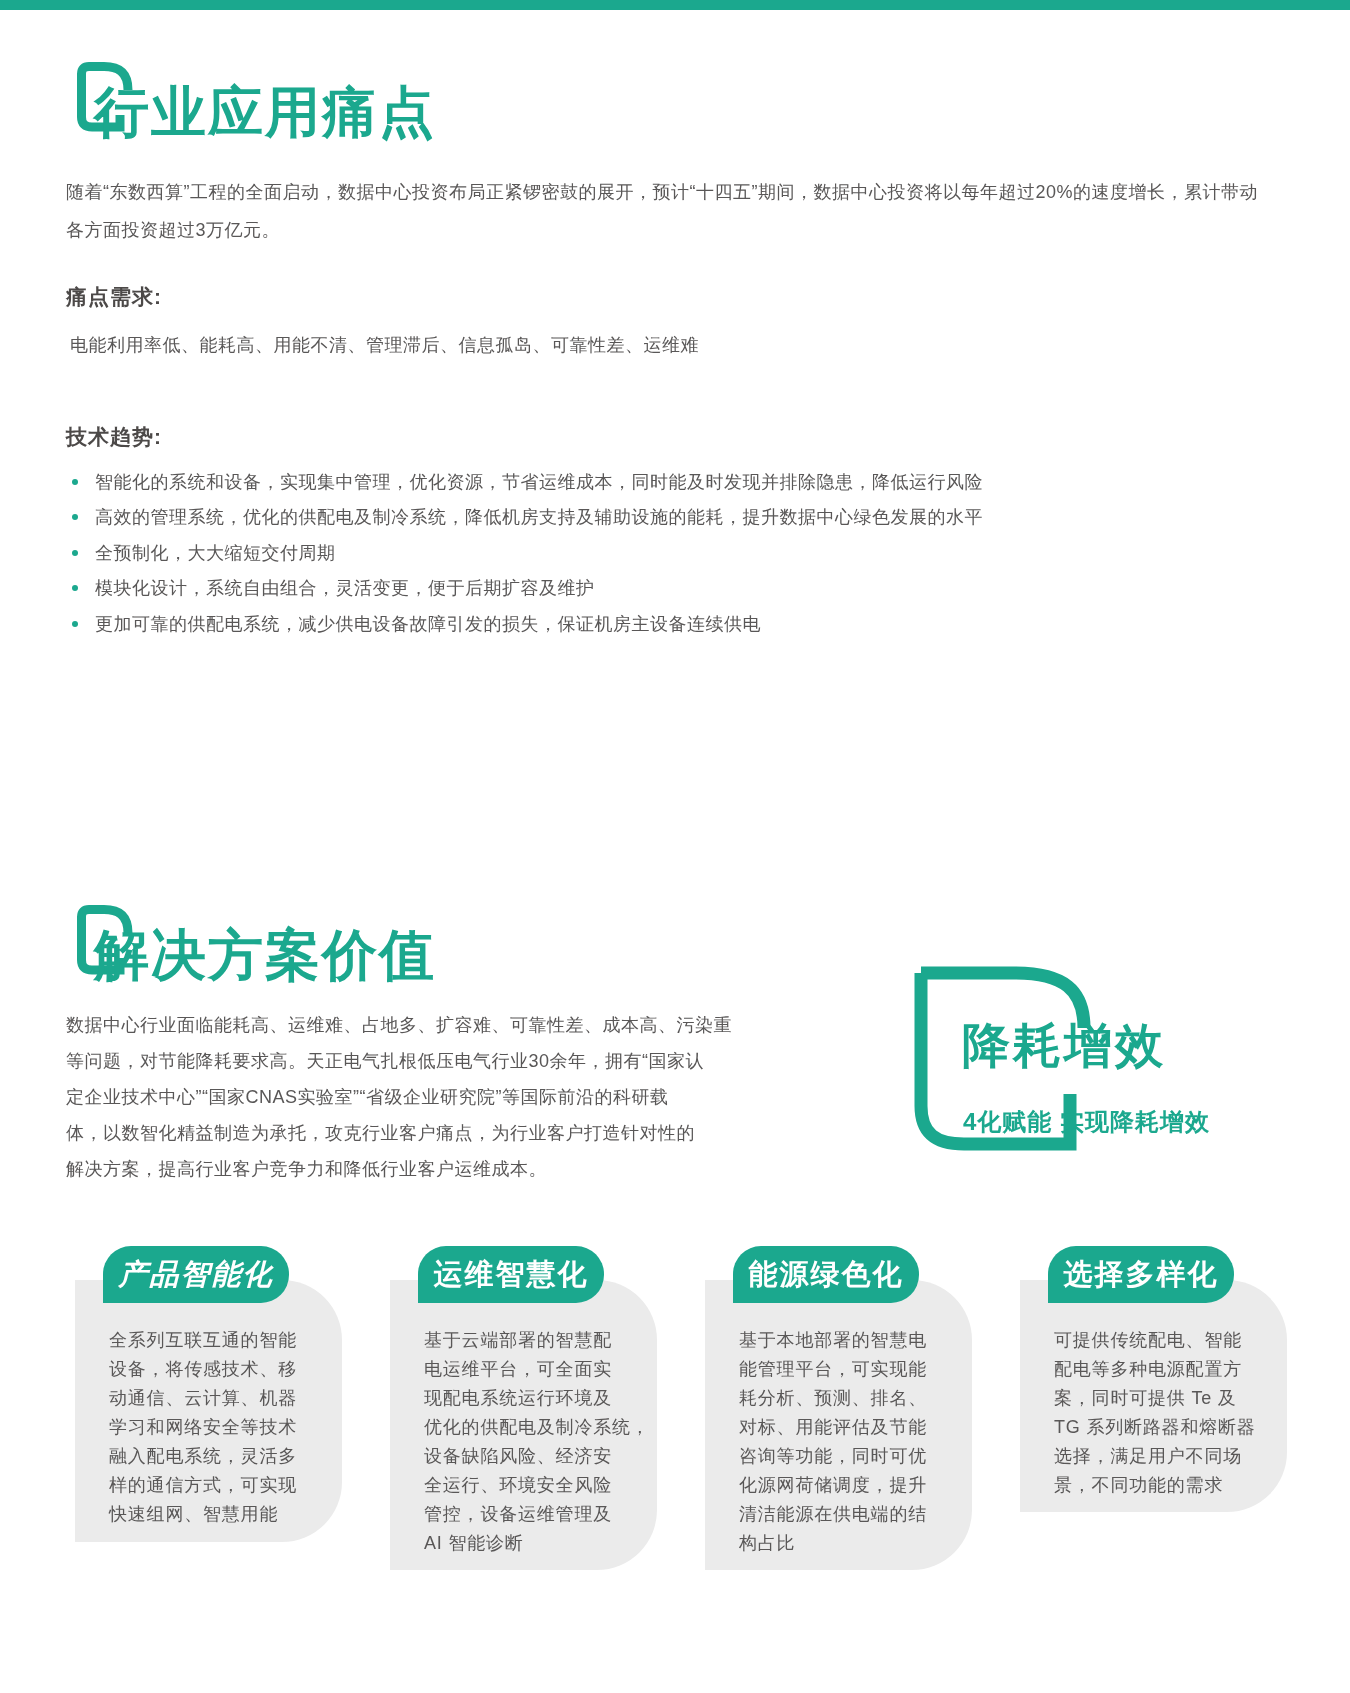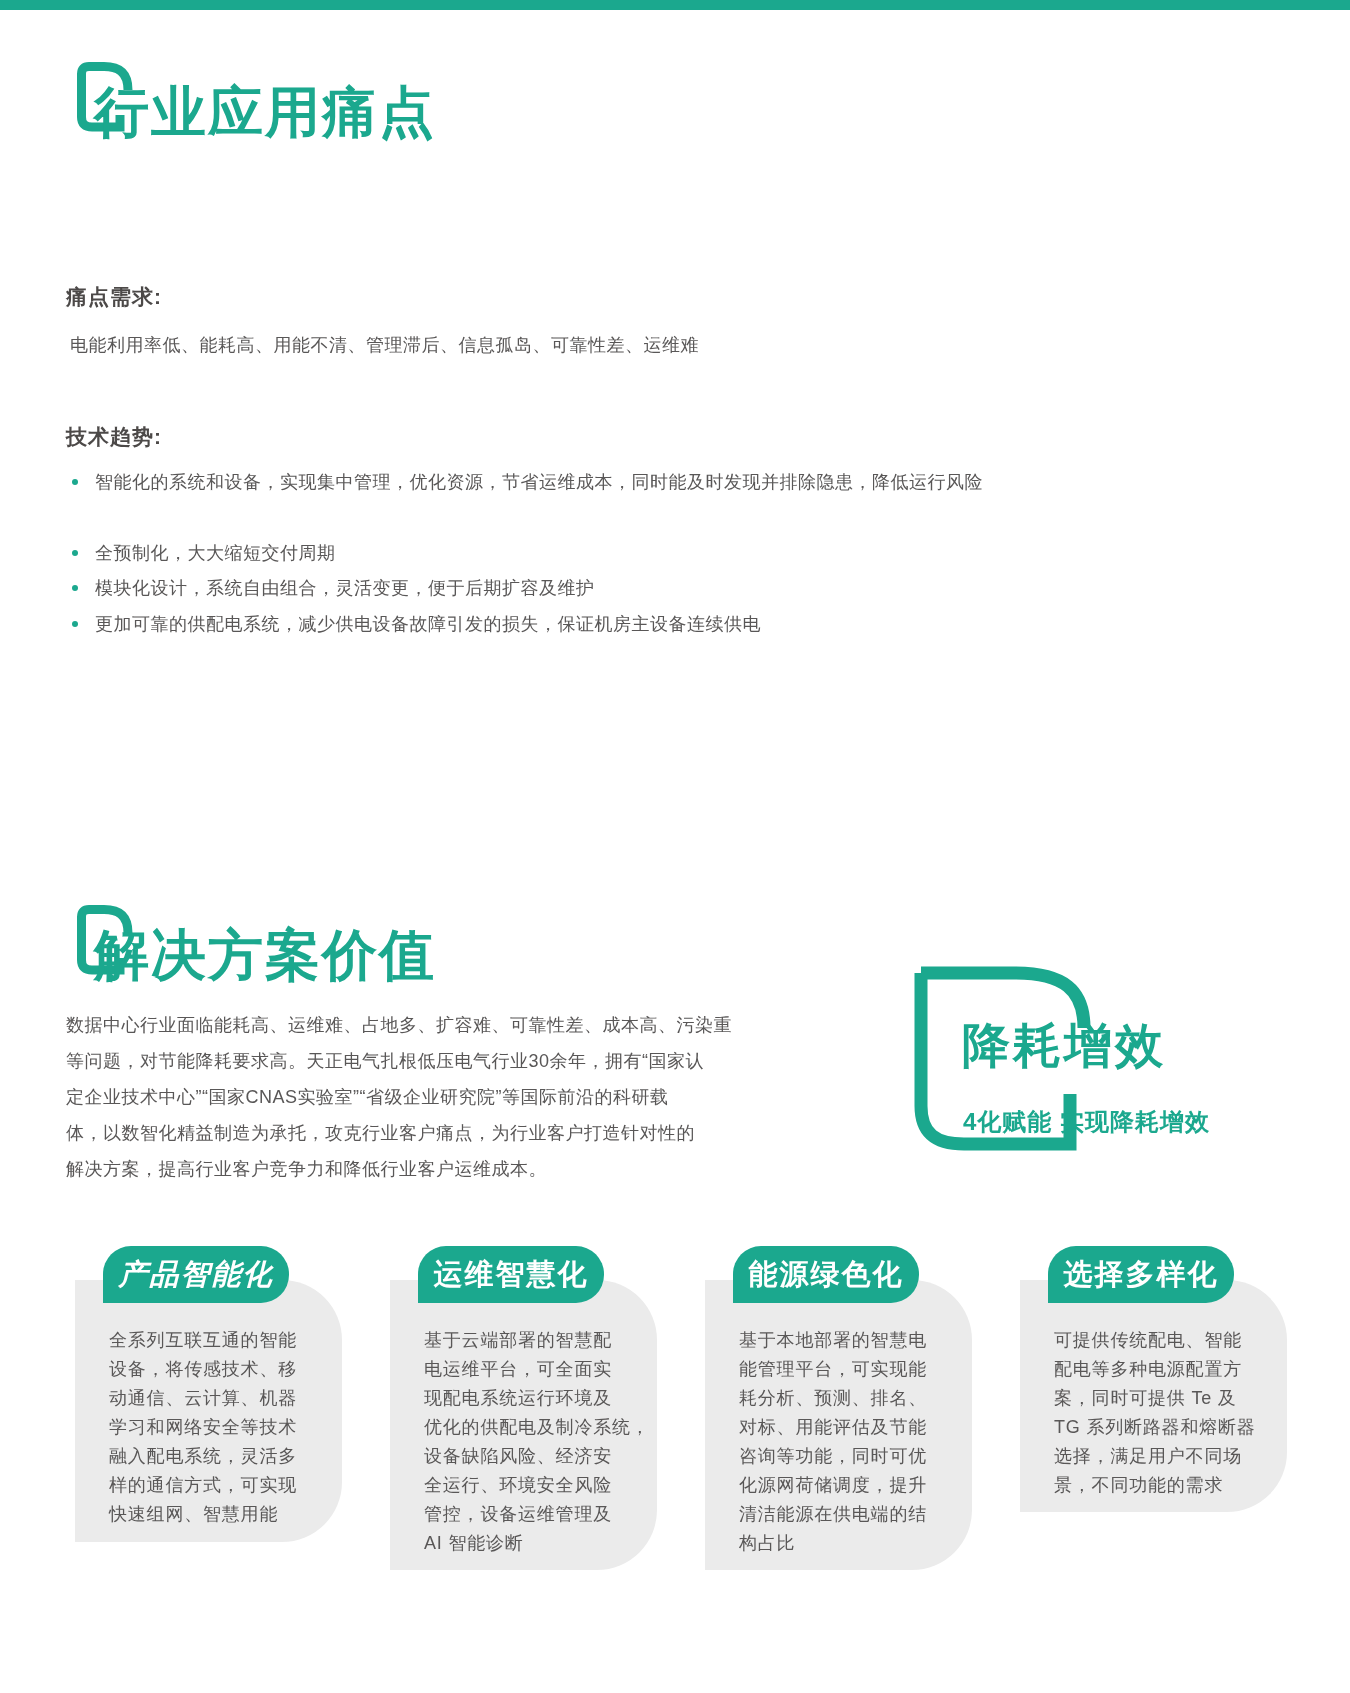--- a/index.html
+++ b/index.html
@@ -52,29 +52,35 @@
 
   <div class="abs topbar"></div>
 
   <div class="abs" style="left:75px;top:60px;">
     <svg width="58" height="74" viewBox="0 0 58 74">
       <path d="M53,30 C53,11 42,6.5 29,6.5 L14,6.5 Q6.5,6.5 6.5,14 L6.5,57 Q6.5,67 17,67 L45,67 L45,55" fill="none" stroke="#1BA88E" stroke-width="9"></path>
     </svg>
   </div>
   <div class="abs section-title" style="left:94px;top:76px;">行业应用痛点</div>
 
+  <div class="abs body-text multiline" style="left:66px;top:173px;width:1230px;">随着“东数西算”工程的全面启动，数据中心投资布局正紧锣密鼓的展开，预计“十四五”期间，数据中心投资将以每年超过20%的速度增长，累计带动
+各方面投资超过3万亿元。</div>
 
   <div class="abs sub-heading" style="left:66px;top:283px;">痛点需求:</div>
   <div class="abs body-text" style="left:70px;top:333px;">电能利用率低、能耗高、用能不清、管理滞后、信息孤岛、可靠性差、运维难</div>
 
   <div class="abs sub-heading" style="left:66px;top:423px;">技术趋势:</div>
 
   <div class="abs bullet-row" style="left:72px;top:471px;">
     <span class="bullet-dot"></span>
     <span class="body-text">智能化的系统和设备，实现集中管理，优化资源，节省运维成本，同时能及时发现并排除隐患，降低运行风险</span>
+  </div>
+  <div class="abs bullet-row" style="left:72px;top:506px;">
+    <span class="bullet-dot"></span>
+    <span class="body-text">高效的管理系统，优化的供配电及制冷系统，降低机房支持及辅助设施的能耗，提升数据中心绿色发展的水平</span>
   </div>
   <div class="abs bullet-row" style="left:72px;top:542px;">
     <span class="bullet-dot"></span>
     <span class="body-text">全预制化，大大缩短交付周期</span>
   </div>
   <div class="abs bullet-row" style="left:72px;top:613px;">
     <span class="bullet-dot"></span>
     <span class="body-text">更加可靠的供配电系统，减少供电设备故障引发的损失，保证机房主设备连续供电</span>
   </div>
   <div class="abs bullet-row" style="left:72px;top:577px;">

